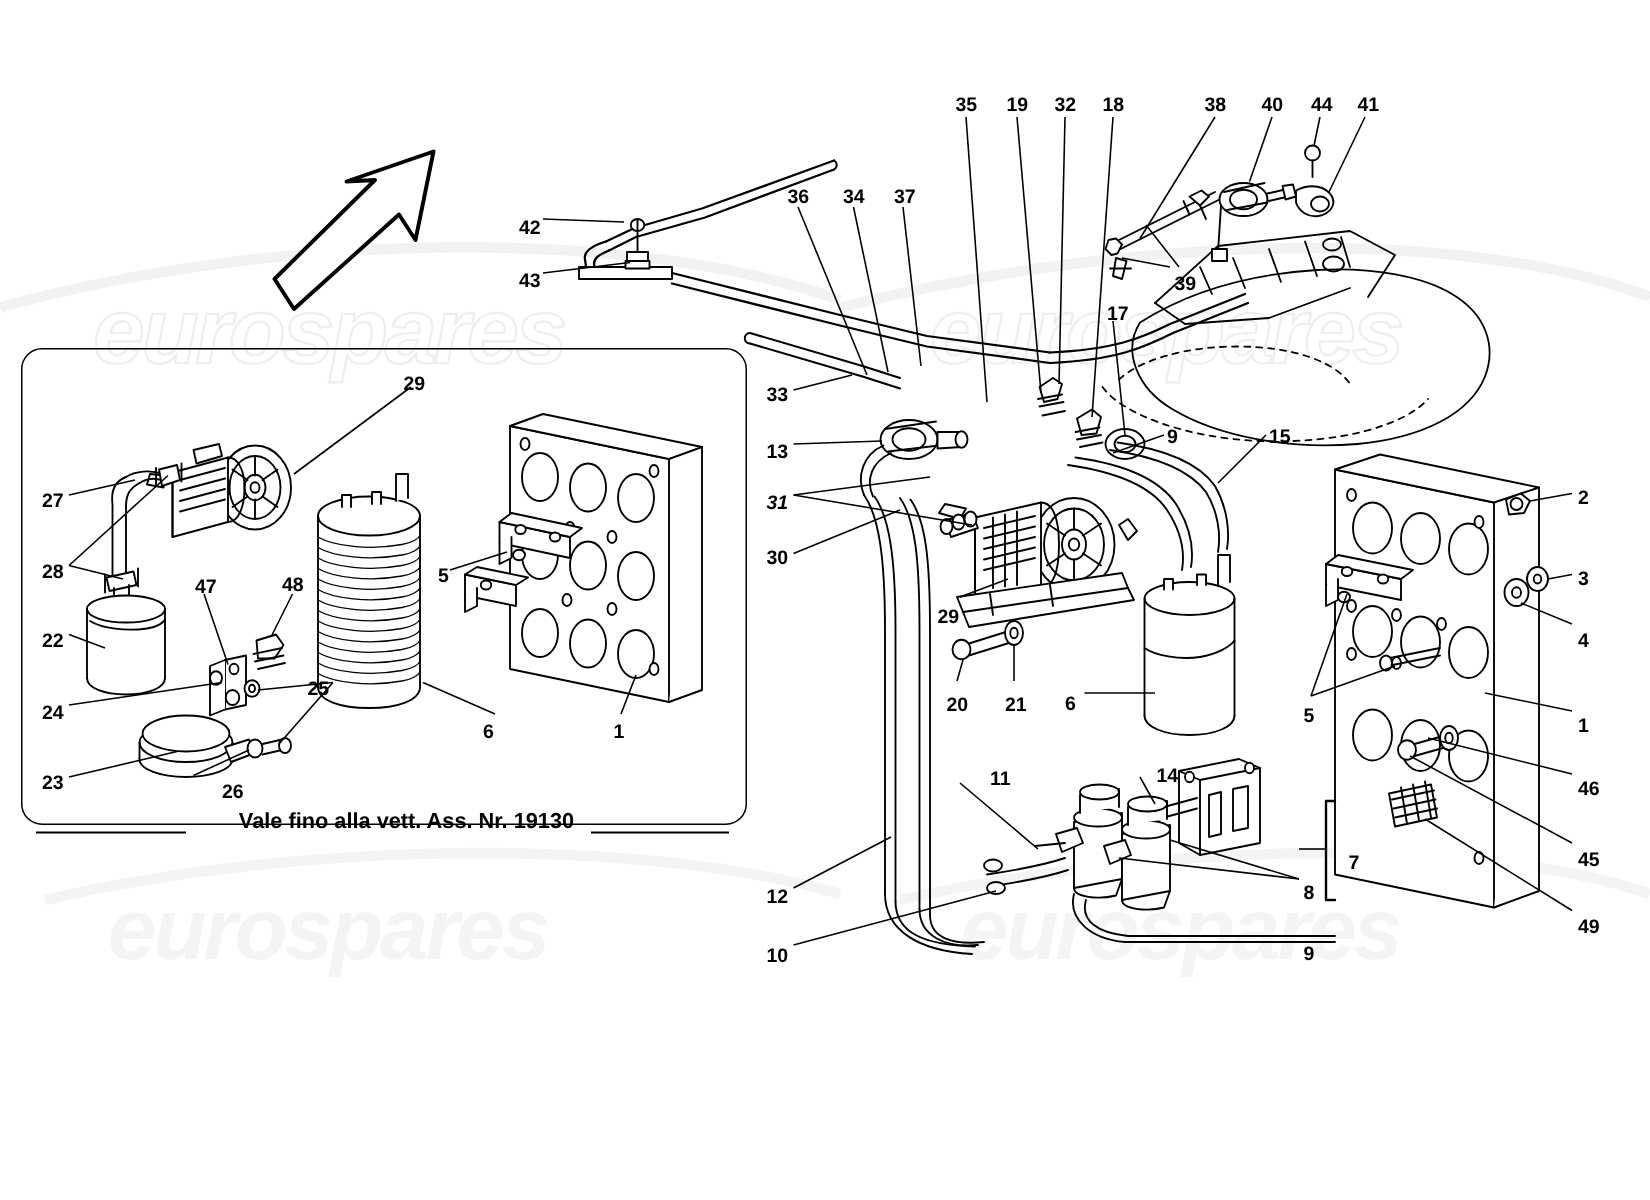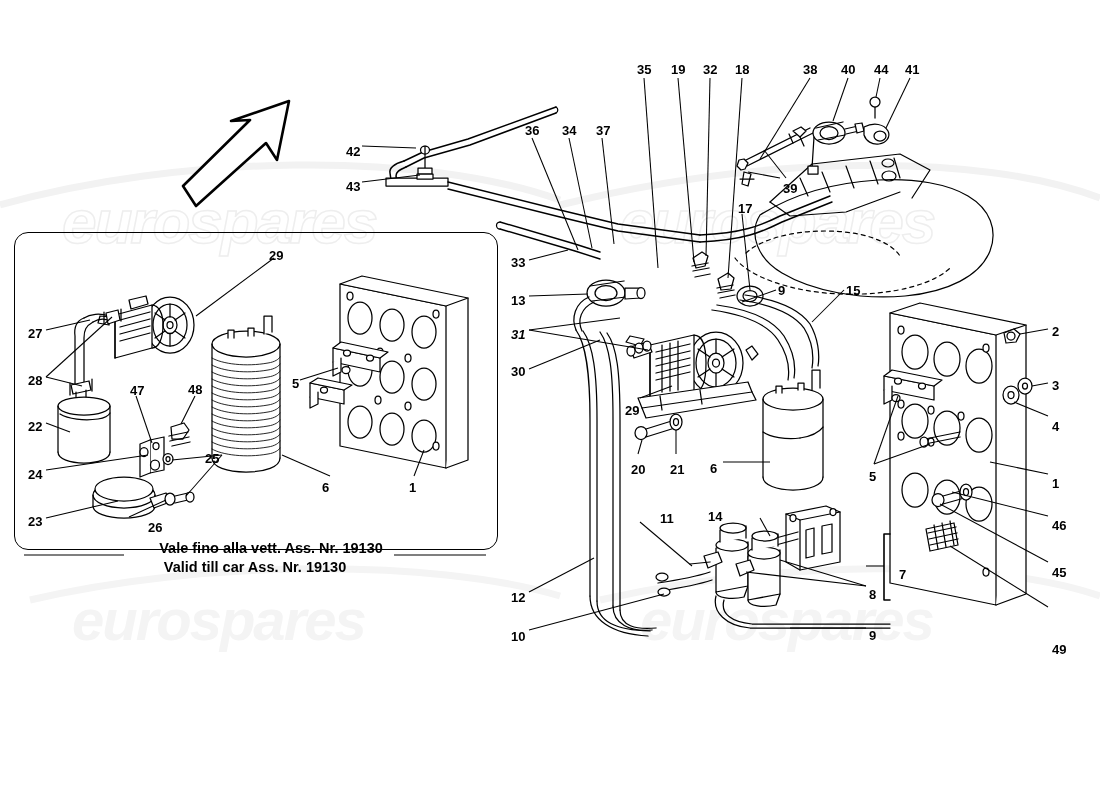--- a/index.html
+++ b/index.html
@@ -573,27 +573,26 @@
       <div class="lbl" style="left: 631px; top: 463px;">20</div>
       <div class="lbl" style="left: 670px; top: 463px;">21</div>
       <div class="lbl" style="left: 710px; top: 462px;">6</div>
       <div class="lbl" style="left: 869px; top: 470px;">5</div>
       <div class="lbl" style="left: 1052px; top: 477px;">1</div>
       <div class="lbl" style="left: 322px; top: 481px;">6</div>
       <div class="lbl" style="left: 409px; top: 481px;">1</div>
       <div class="lbl" style="left: 28px; top: 515px;">23</div>
       <div class="lbl" style="left: 112px; top: 521px; margin-left: 36px;">26</div>
       <div class="lbl" style="left: 660px; top: 512px;">11</div>
-      <div class="lbl" style="left: 708px; top: 510px;">14</div>
+      <div class="lbl" style="left: 771px; top: 510px;">14</div>
       <div class="lbl" style="left: 1052px; top: 519px;">46</div>
       <div class="lbl" style="left: 899px; top: 568px;">7</div>
       <div class="lbl" style="left: 1052px; top: 566px;">45</div>
       <div class="lbl" style="left: 511px; top: 591px;">12</div>
       <div class="lbl" style="left: 869px; top: 588px;">8</div>
-      <div class="lbl" style="left: 1052px; top: 611px; margin-top: 32px;">49</div>
+      <div class="lbl" style="left: 1052px; top: 611px;">49</div>
       <div class="lbl" style="left: 511px; top: 630px;">10</div>
       <div class="lbl" style="left: 869px; top: 629px;">9</div>
     </div>
 
   <div class="cap" style="left:16px;top:540px;width:510px;">Vale fino alla vett. Ass. Nr. 19130</div>
-  <div class="cap" style="left:0px;top:559px;width:510px;">Valid till car Ass. Nr. 19130</div>
 
 </div>
 
 </body></html>

